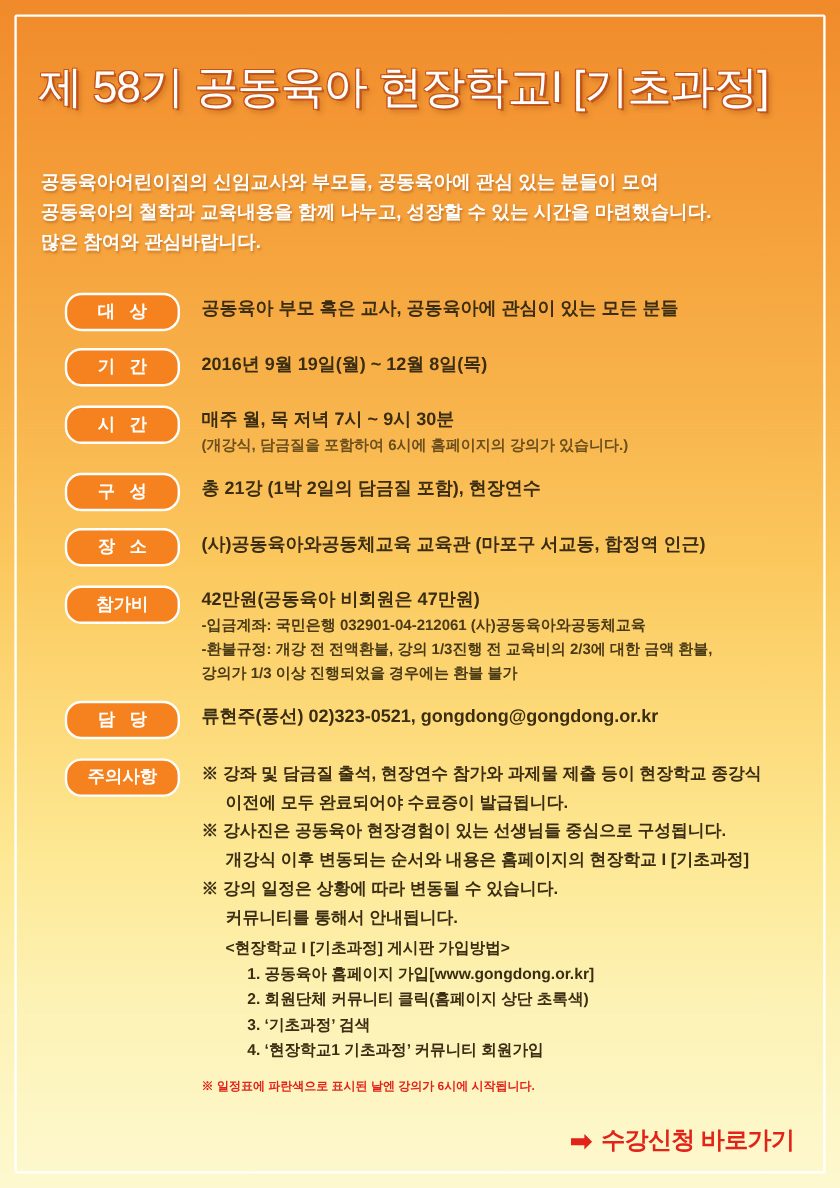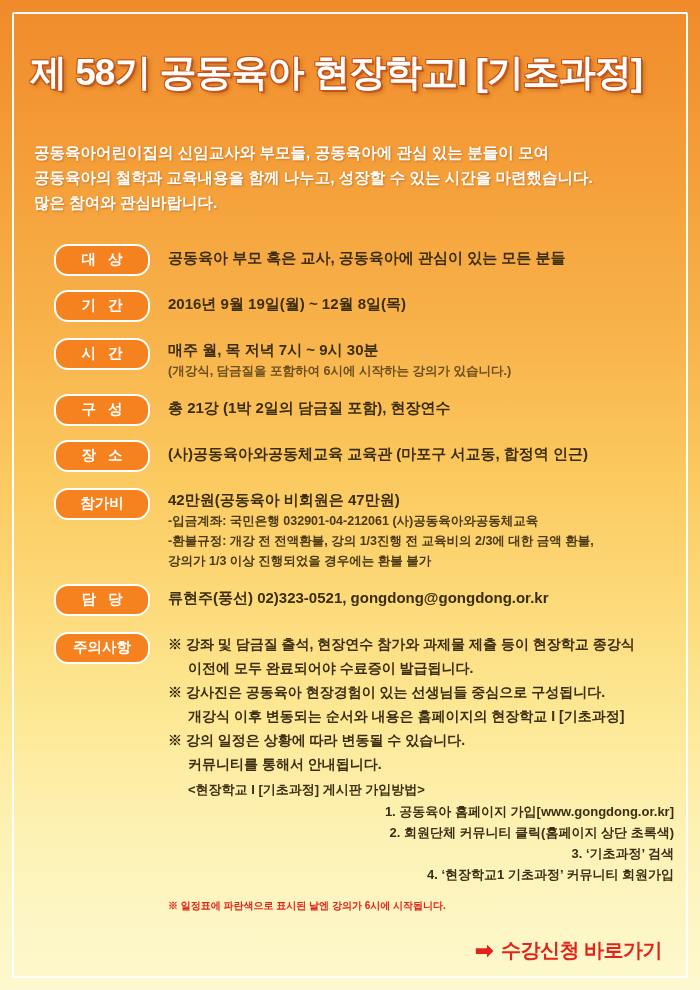--- a/index.html
+++ b/index.html
@@ -30,21 +30,21 @@
     border-radius: 2px;
     pointer-events: none;
   }
   .title {
     position: absolute;
     left: 0;
     top: 48px;
     width: 672px;
     text-align: center;
     font-size: 37px;
-    font-weight: bold;
+    font-weight: normal;
     color: #ffffff;
     letter-spacing: -1px;
     text-shadow:
        2px 2px 0 #c4551a,
       -1px -1px 0 #c4551a,
        1px -1px 0 #c4551a,
       -1px  1px 0 #c4551a,
        3px 3px 4px rgba(120,50,10,0.35);
     white-space: nowrap;
   }
@@ -126,21 +126,20 @@
   .notice-list .indent { padding-left: 20px; }
   .notice-list .sub-head {
     padding-left: 20px;
     font-size: 13px;
     margin-top: 2px;
   }
   .notice-list .numbered {
     padding-left: 38px;
     font-size: 13px;
     line-height: 21px;
-    text-align: right;
   }
   .notice-red {
     color: #e2231a;
     font-size: 10px;
     font-weight: bold;
     margin-top: 10px;
     line-height: 22px;
   }
   .cta {
     position: absolute;
@@ -186,21 +185,21 @@
       <div class="label">기 간</div>
       <div class="content">
         <div class="main">2016년 9월 19일(월) ~ 12월 8일(목)</div>
       </div>
     </div>
 
     <div class="row r-time">
       <div class="label">시 간</div>
       <div class="content">
         <div class="main">매주 월, 목 저녁 7시 ~ 9시 30분</div>
-        <div class="sub">(개강식, 담금질을 포함하여 6시에 시작하는 강의가 있습니다.)</div>
+        <div class="sub">(개강식, 담금질을 포함하여 6시에 홈페이지의 강의가 있습니다.)</div>
       </div>
     </div>
 
     <div class="row">
       <div class="label">구 성</div>
       <div class="content">
         <div class="main">총 21강 (1박 2일의 담금질 포함), 현장연수</div>
       </div>
     </div>
 

